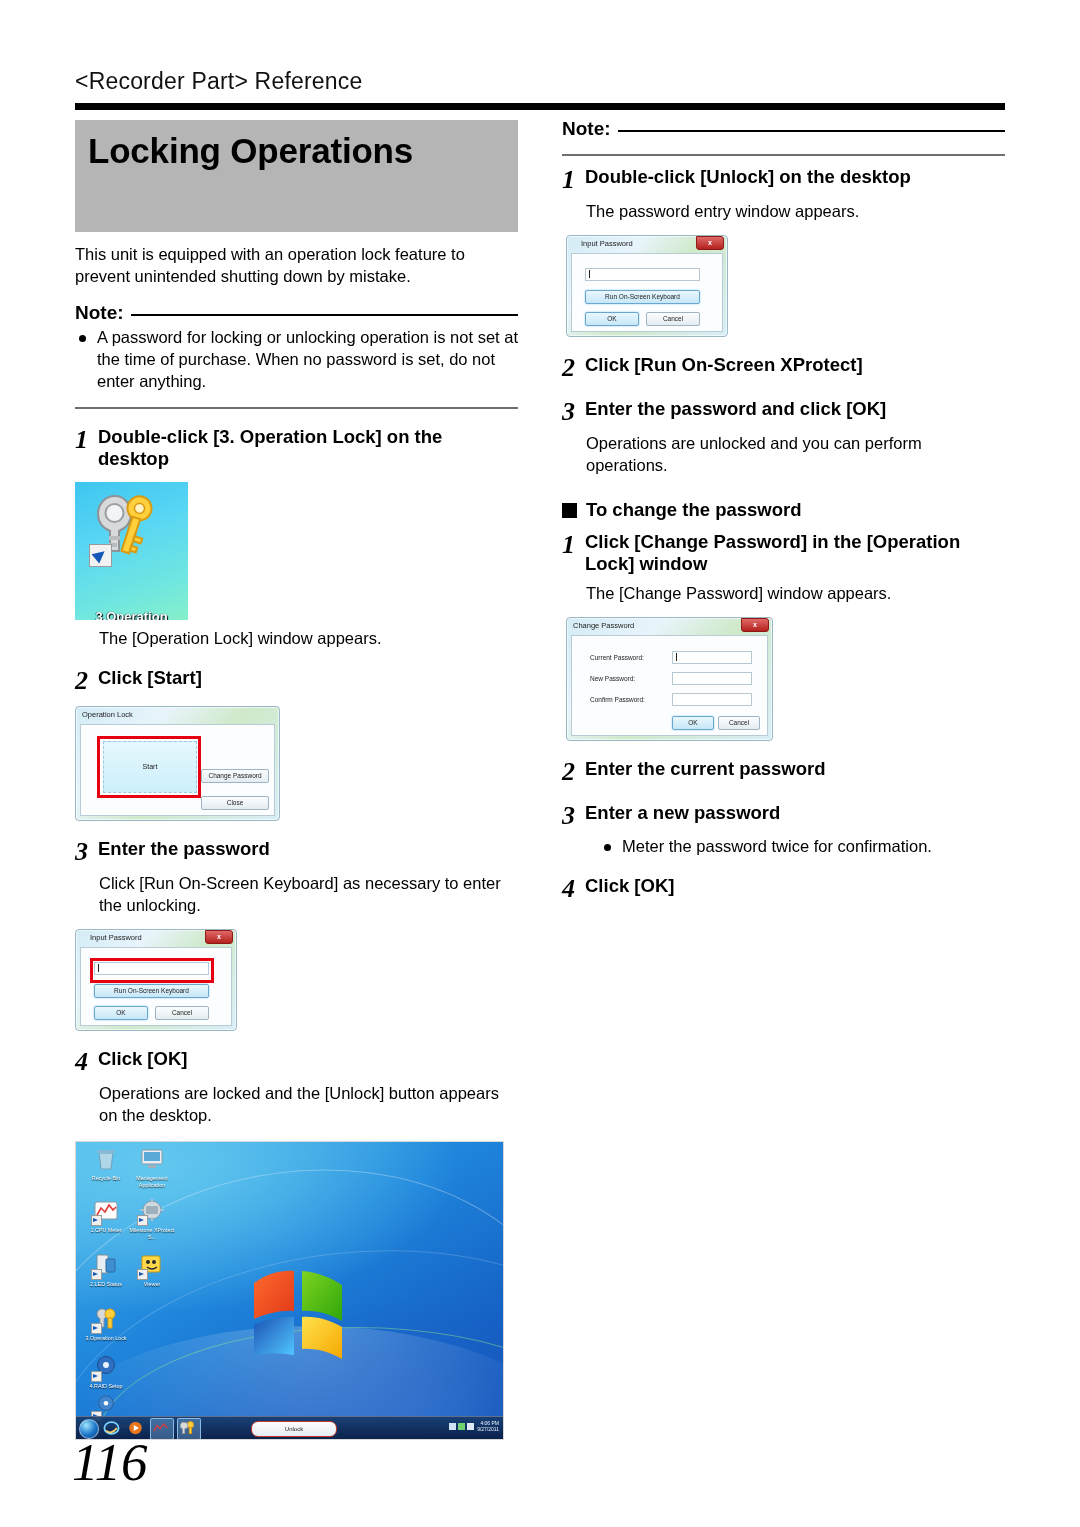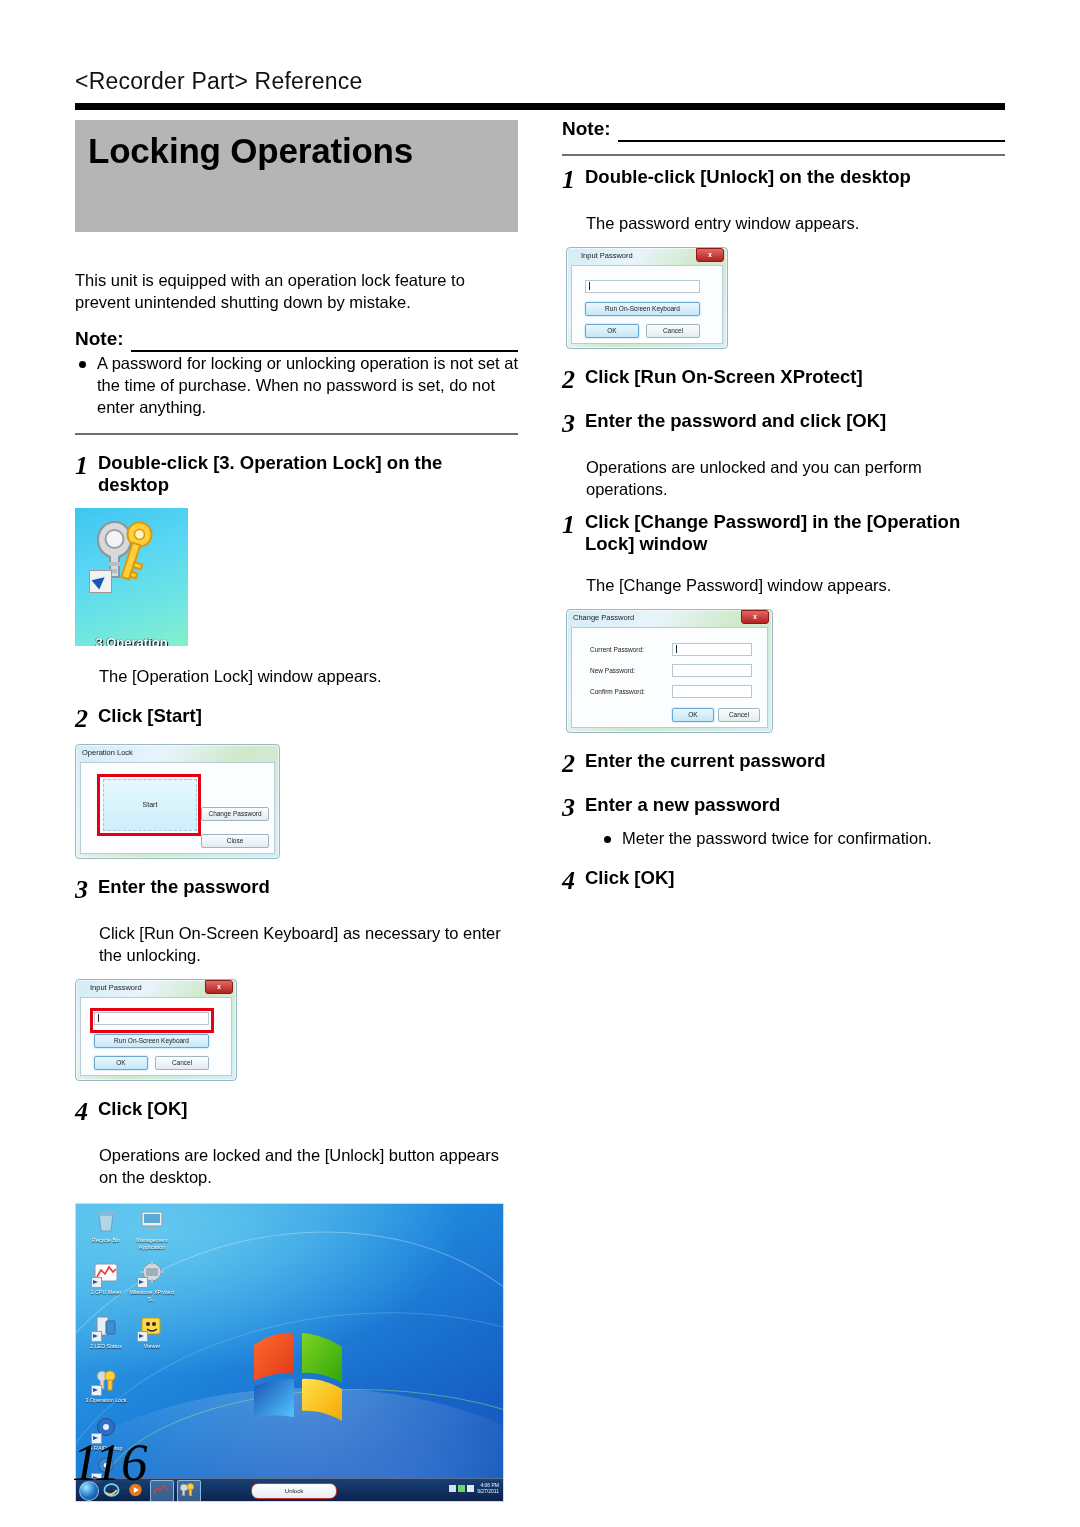--- a/index.html
+++ b/index.html
@@ -31,24 +31,24 @@
   .title-band{
     width:443px;height:112px;background:#b5b5b5;position:relative;
   }
   .title-band h1{
     margin:0;position:absolute;left:13px;top:11px;
     font-size:35px;font-weight:bold;letter-spacing:-0.2px;
   }
 
   
   .body-par{
-    font-size:16.5px;line-height:1.33;margin-top:38px;
+    font-size:16.5px;line-height:1.33;margin-top:12px;
   }
   .note-head{
-    display:flex;align-items:flex-end;gap:7px;margin-top:14px;
+    display:flex;align-items:center;gap:7px;margin-top:14px;
   }
   .note-head .lbl{font-size:19px;font-weight:bold;}
   .note-head .rule{flex:1;height:2px;background:#000;position:relative;top:2px;}
   .bullet-list{margin:3px 0 0 0;padding:0;list-style:none;}
   .bullet-list li{
     font-size:16.5px;line-height:1.33;
     padding-left:22px;position:relative;
   }
   .bullet-list li::before{
     content:"";position:absolute;left:4px;top:8px;
@@ -58,21 +58,21 @@
 
   
   .step{display:flex;margin-top:17px;}
   .step .num{
     font-family:"Liberation Serif", serif;
     font-style:italic;font-weight:bold;
     font-size:26px;line-height:1;
     min-width:23px;color:#000;padding-top:1px;
   }
   .step .txt{font-size:18.5px;font-weight:bold;line-height:1.2;}
-  .sub-par{font-size:16.5px;line-height:1.33;margin:20px 0 0 24px;}
+  .sub-par{font-size:16.5px;line-height:1.33;margin:8px 0 0 24px;}
   .sub-bullet{
     font-size:16.5px;line-height:1.33;margin:7px 0 0 40px;
     padding-left:20px;position:relative;
   }
   .sub-bullet::before{
     content:"";position:absolute;left:2px;top:8px;
     width:7px;height:7px;border-radius:50%;background:#000;
   }
 
   
@@ -544,20 +544,24 @@
     <div class="step">
       <span class="num">2</span>
       <span class="txt">Click [Run On-Screen XProtect]</span>
     </div>
     <div class="step">
       <span class="num">3</span>
       <span class="txt">Enter the password and click [OK]</span>
     </div>
     <div class="sub-par">Operations are unlocked and you can perform operations.</div>
 
+    <div class="sq-head">
+      <span class="sq"></span>
+      <span class="t">To change the password</span>
+    </div>
 
     <div class="step" style="margin-top:10px;">
       <span class="num">1</span>
       <span class="txt">Click [Change Password] in the [Operation Lock] window</span>
     </div>
     <div class="sub-par">The [Change Password] window appears.</div>
 
     <div class="dlg" id="dlg-changepw" style="margin-left:4px;">
       <div class="tbar">
         <span class="cap">Change Password</span>

